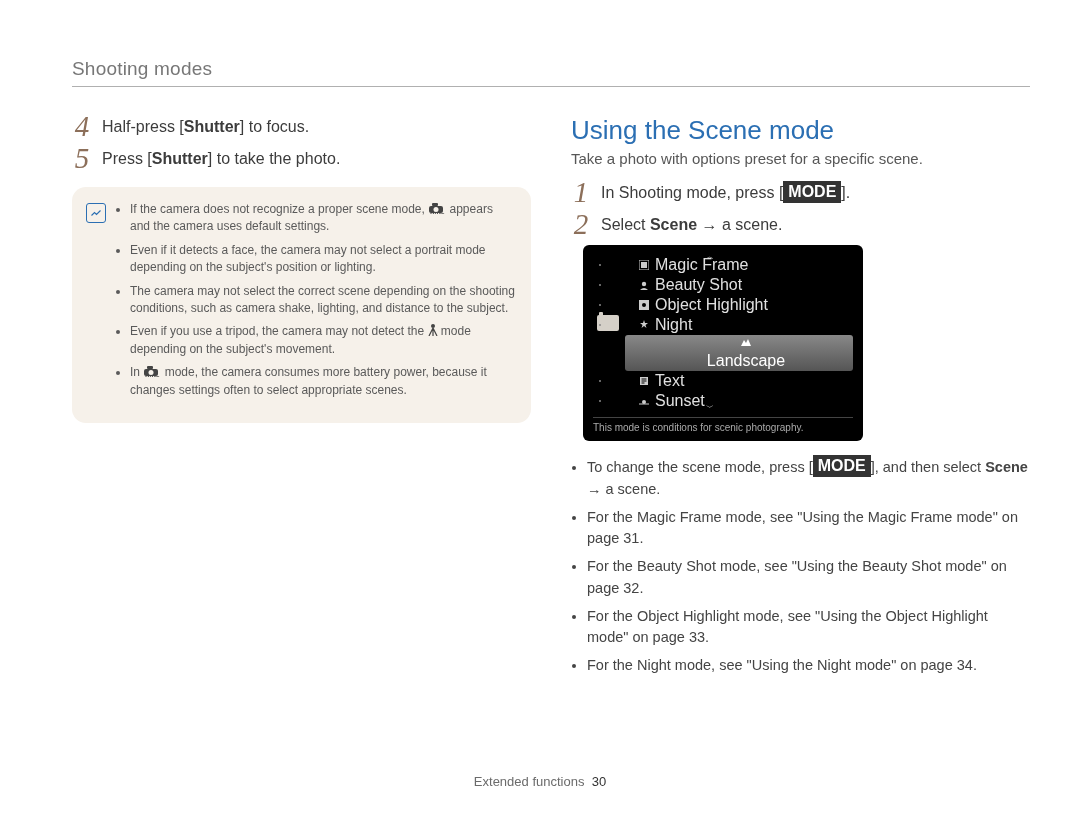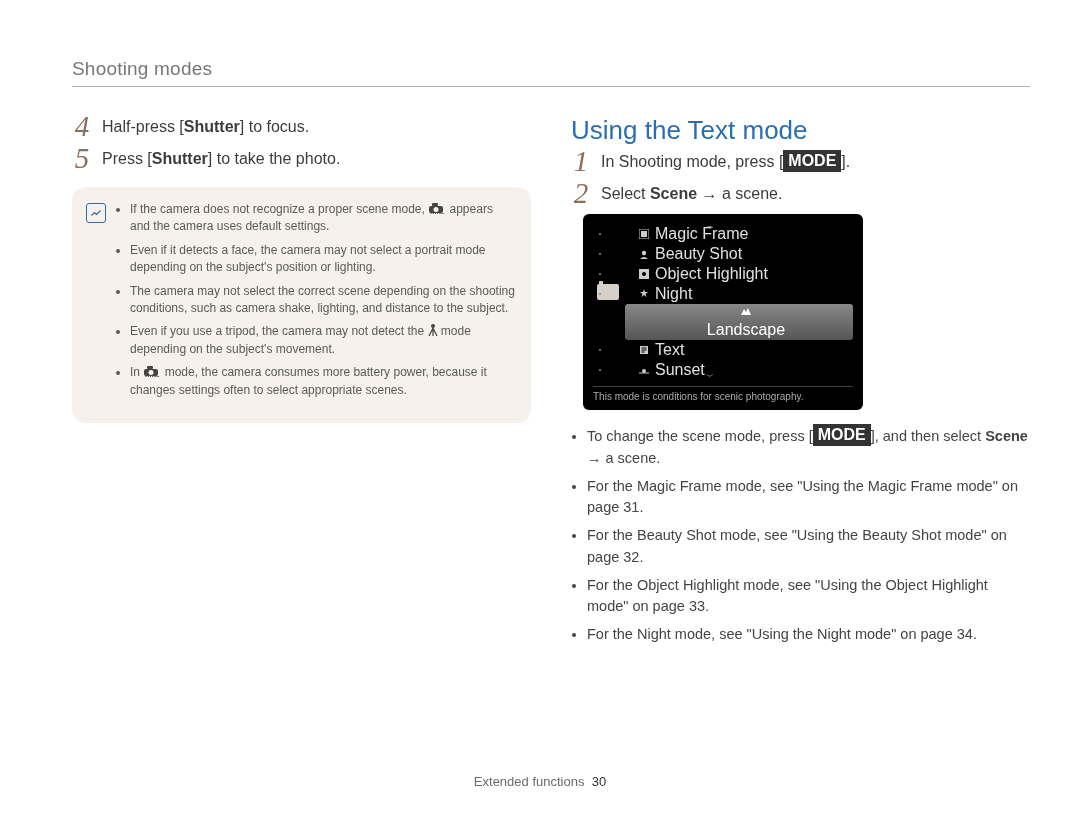--- a/index.html
+++ b/index.html
@@ -251,21 +251,22 @@
                   <circle cx="8" cy="7.5" r="2.5" fill="#f6f1ea"></circle>
                   <text x="2" y="14" font-size="4" fill="#444" font-weight="bold">SMART</text>
                 </svg></span>
             <span> mode, the camera consumes more battery power, because it changes settings often to select appropriate scenes.</span>
           </li>
         </ul>
       </div>
     </div>
 
     <div class="col">
-      <h2 class="scene-title">Using the Text mode</h2>
+      <h2 class="scene-title">Using the Scene mode</h2>
+      <div class="scene-sub">Take a photo with options preset for a specific scene.</div>
 
       <div class="step">
         <div class="num">1</div>
         <div class="txt">
           <span>In Shooting mode, press [</span><span class="mode-badge">MODE</span><span>].</span>
         </div>
       </div>
 
       <div class="step">
         <div class="num">2</div>

